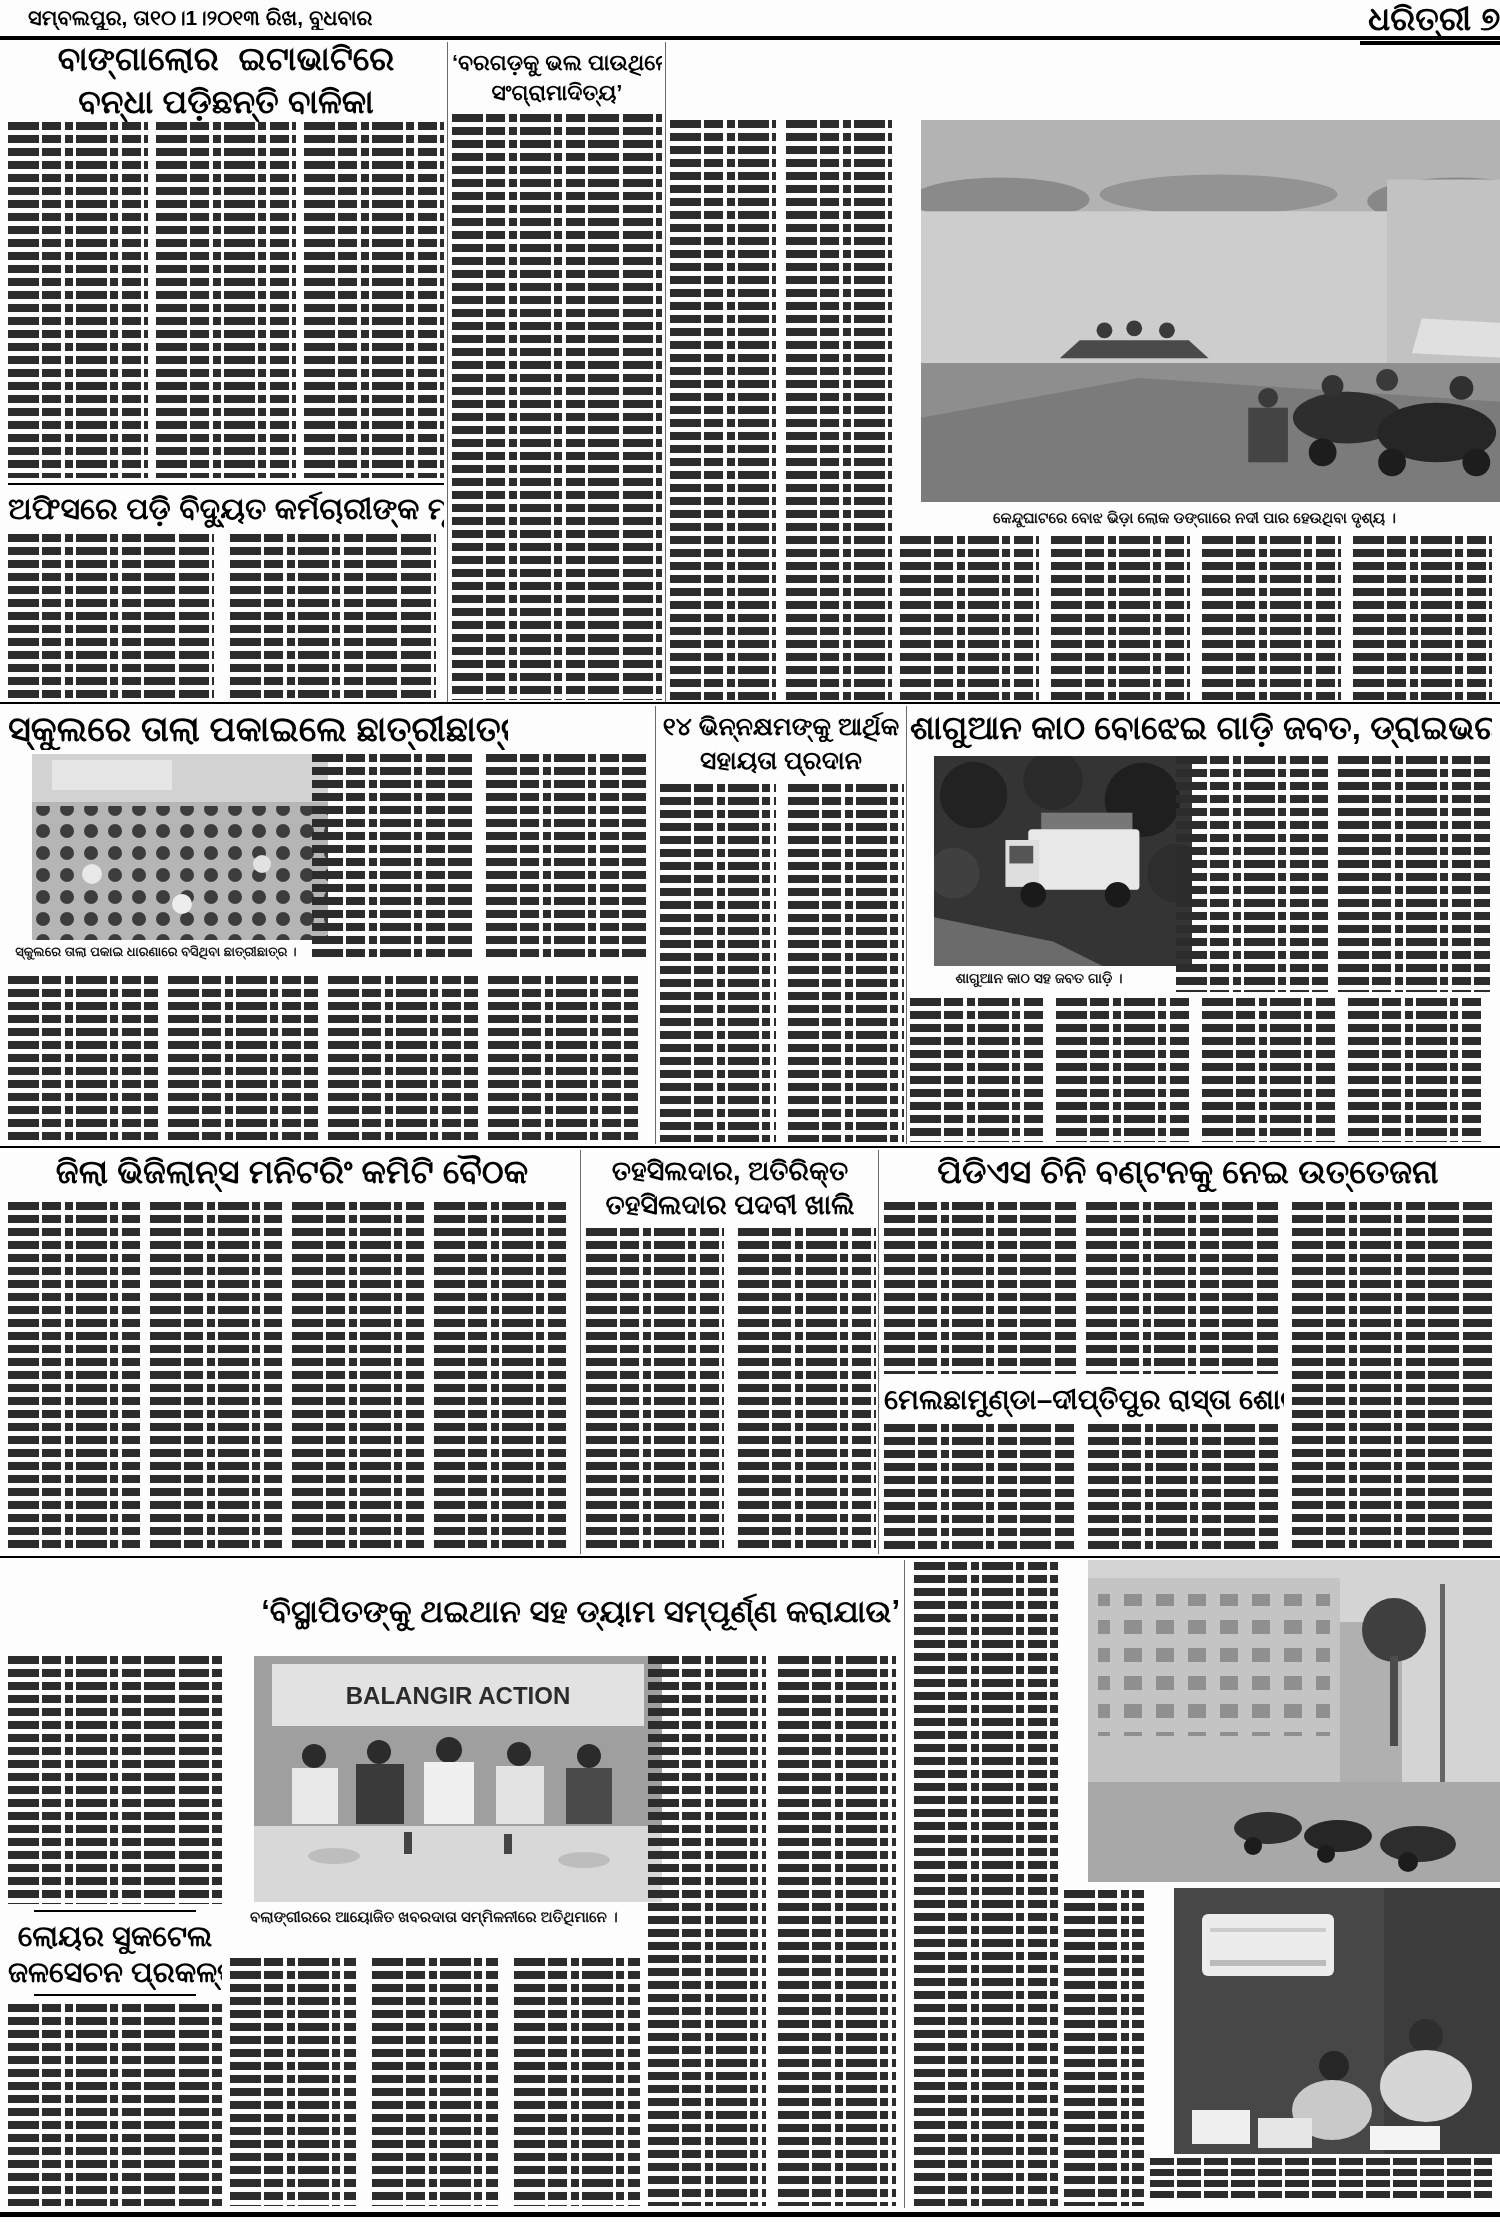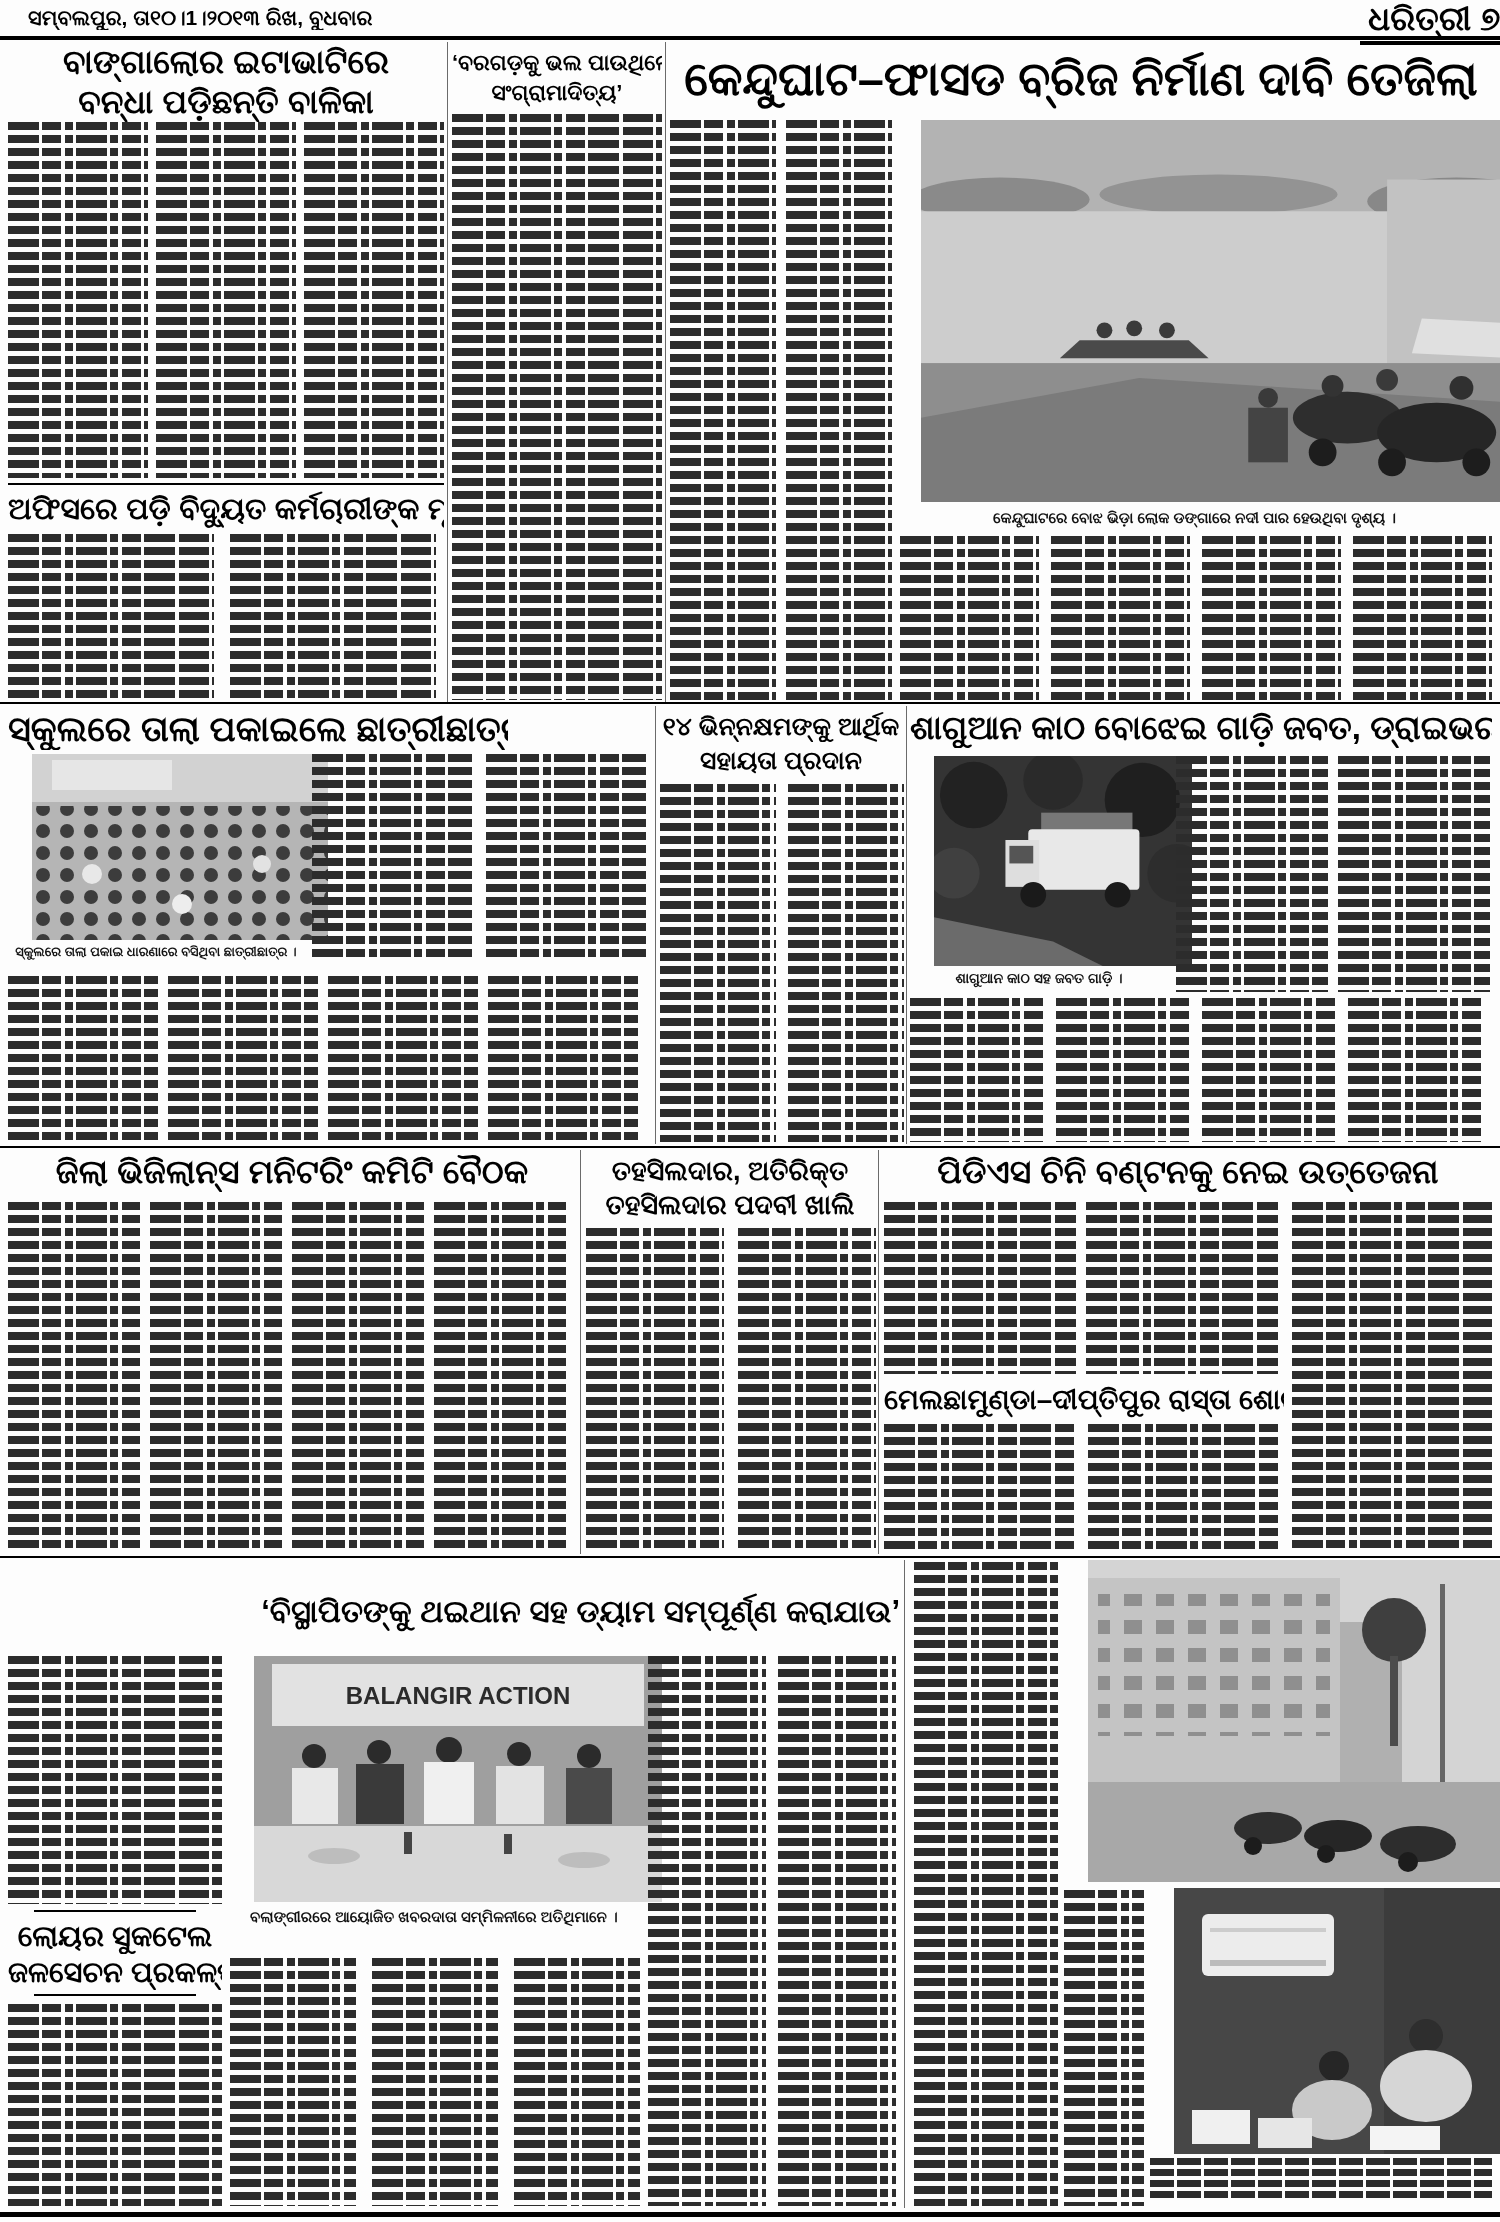--- a/index.html
+++ b/index.html
@@ -38,38 +38,37 @@
 
 <div class="page">
 
   <div class="abs dateline" style="left:28px;top:6px;width:760px;">ସମ୍ବଲପୁର, ତା୧୦।1।୨୦୧୩ ରିଖ, ବୁଧବାର</div>
   <div class="abs masthead" style="left:1360px;top:0;">
     <span>ଧରିତ୍ରୀ</span>
     <span>୭</span>
   </div>
   <div class="abs hr" style="left:0;top:36px;width:1500px;height:4px;"></div>
 
-  <div class="abs hl" style="left:8px;top:42px;width:436px;font-size:33px;height:40px;line-height:40px;">ବାଙ୍ଗାଲୋର ଇଟାଭାଟିରେ</div>
+  <div class="abs hl" style="left:8px;top:42px;width:436px;font-size:33px;height:40px;line-height:40px;font-family:Liberation Mono, monospace;">ବାଙ୍ଗାଲୋର ଇଟାଭାଟିରେ</div>
   <div class="abs hl" style="left:8px;top:82px;width:436px;font-size:33px;height:40px;line-height:40px;">ବନ୍ଧା ପଡ଼ିଛନ୍ତି ବାଳିକା</div>
   <div class="abs ft" style="left:8px;top:122px;width:140px;height:356px;"></div>
   <div class="abs ft" style="left:156px;top:122px;width:140px;height:356px;"></div>
   <div class="abs ft" style="left:304px;top:122px;width:140px;height:356px;"></div>
 
   <div class="abs hr" style="left:8px;top:483px;width:436px;height:2px;"></div>
   <div class="abs hl" style="left:8px;top:490px;width:436px;font-size:30px;height:38px;line-height:38px;">ଅଫିସରେ ପଡ଼ି ବିଦ୍ୟୁତ କର୍ମଚାରୀଙ୍କ ମୃତ୍ୟୁ</div>
   <div class="abs ft" style="left:8px;top:534px;width:206px;height:166px;"></div>
   <div class="abs ft" style="left:230px;top:534px;width:206px;height:166px;"></div>
 
   <div class="abs vr" style="left:447px;top:42px;height:660px;"></div>
   <div class="abs vr" style="left:665px;top:42px;height:660px;"></div>
   <div class="abs hl" style="left:452px;top:48px;width:210px;font-size:22px;height:30px;line-height:30px;">‘ବରଗଡ଼କୁ ଭଲ ପାଉଥିଲେ</div>
   <div class="abs hl" style="left:452px;top:78px;width:210px;font-size:22px;height:30px;line-height:30px;">ସଂଗ୍ରାମାଦିତ୍ୟ’</div>
   <div class="abs ft" style="left:452px;top:114px;width:210px;height:586px;"></div>
 
-  <div class="abs hl" style="left:670px;top:44px;width:822px;font-size:47px;height:70px;line-height:70px;">କେନ୍ଦୁଘାଟ–ଫାସଡ ବ୍ରିଜ ନିର୍ମାଣ ଦାବି ତେଜିଲା</div>
   <div class="abs ft" style="left:670px;top:120px;width:106px;height:580px;"></div>
   <div class="abs ft" style="left:786px;top:120px;width:106px;height:580px;"></div>
 
   <div class="abs ph" style="left:897px;top:120px;width:595px;height:382px;">
     <svg viewBox="0 0 600 385" preserveAspectRatio="none">
       <rect x="0" y="0" width="600" height="95" fill="#b3b3b3"></rect>
       <ellipse cx="80" cy="80" rx="90" ry="22" fill="#8a8a8a"></ellipse>
       <ellipse cx="300" cy="75" rx="120" ry="20" fill="#939393"></ellipse>
       <ellipse cx="540" cy="82" rx="90" ry="24" fill="#888888"></ellipse>
       <rect x="0" y="92" width="600" height="158" fill="#cdcdcd"></rect>

